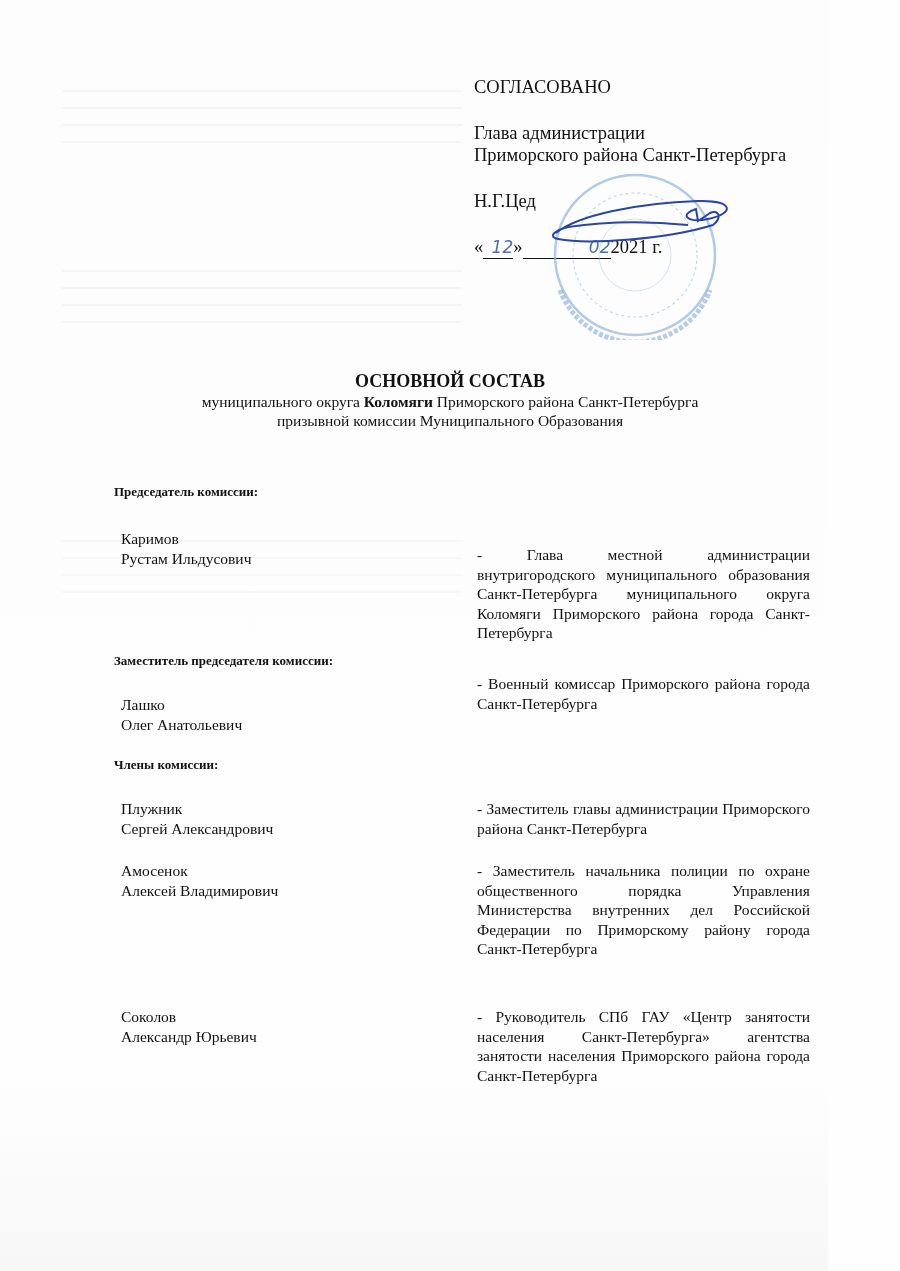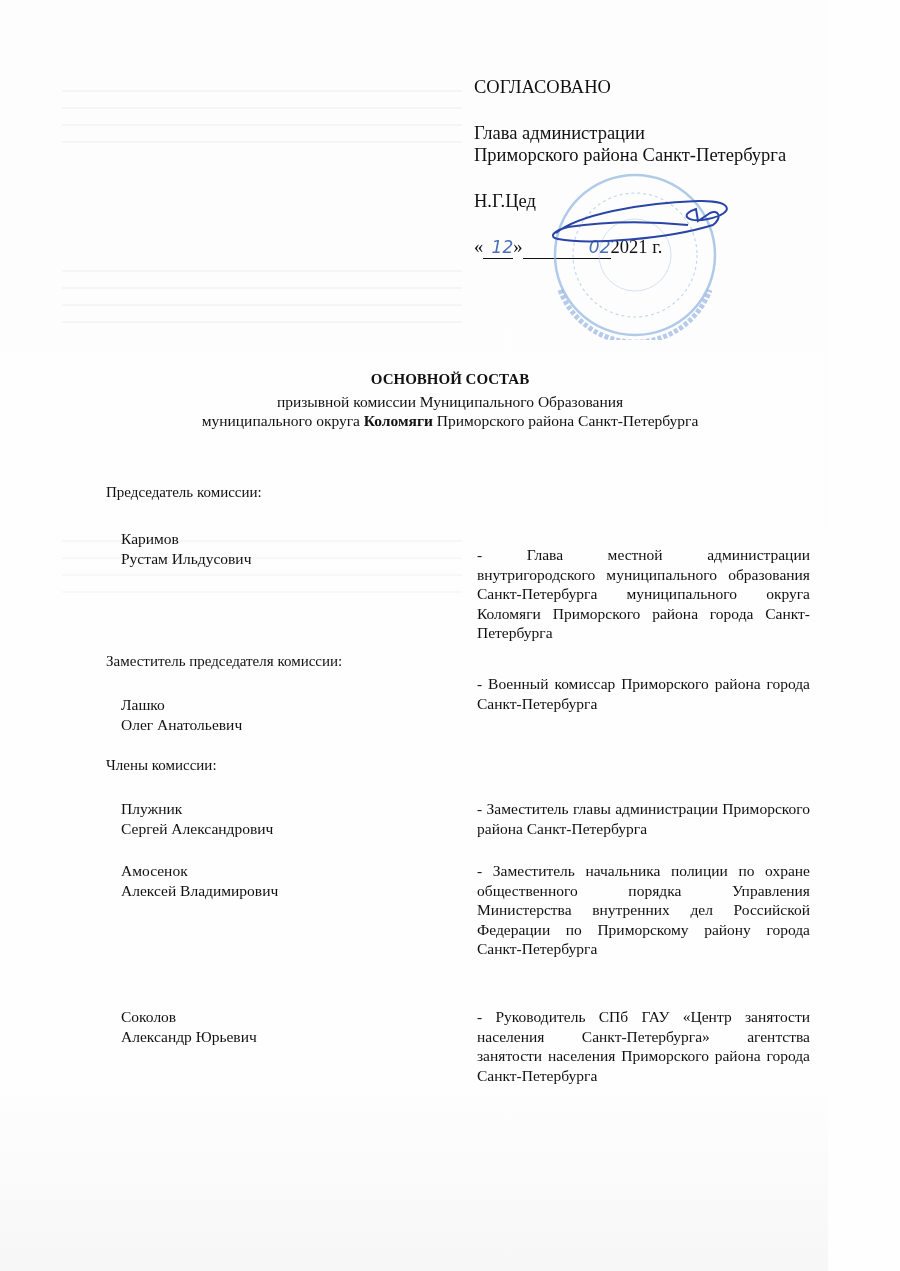--- a/index.html
+++ b/index.html
@@ -7,23 +7,23 @@
     width: 900px; height: 1271px; position: relative; overflow: hidden;
     background: #fefefe;
     font-family: "Liberation Serif", "DejaVu Serif", serif;
     color: #111;
   }
   .page { position: absolute; left: 0; top: 0; width: 828px; height: 1271px;
     background: linear-gradient(to bottom, #fdfdfd 0%, #fefefe 85%, #f7f7f7 100%); }
   .bleed { position: absolute; color: #c9c9c9; opacity: .35; font-size: 14px; line-height: 17px; }
   .approval { position: absolute; left: 474px; top: 76px; font-size: 18.5px; line-height: 22px; }
   .approval .line { white-space: nowrap; }
-  .title { position: absolute; left: 0; width: 900px; text-align: center; font-weight: bold; font-size: 15px; top: 371px; }
+  .title { position: absolute; left: 0; width: 900px; text-align: center; font-weight: bold; font-size: 18px; top: 371px; }
   .subtitle { position: absolute; left: 0; width: 900px; text-align: center; font-size: 15.5px; line-height: 19px; top: 392px; }
-  .section-head { position: absolute; left: 106px; font-weight: normal; font-size: 15px; }
+  .section-head { position: absolute; left: 114px; font-weight: bold; font-size: 13px; }
   .name { position: absolute; left: 121px; font-size: 15.5px; line-height: 19.5px; }
   .role { position: absolute; left: 477px; width: 333px; font-size: 15.5px; line-height: 19.5px; text-align: justify; }
   .role .para { text-align-last: left; }
   .stamp { position: absolute; left: 540px; top: 170px; width: 200px; height: 170px; pointer-events: none; }
   .u { display: inline-block; border-bottom: 1px solid #111; text-align: right; }
   .hw { font-family: "DejaVu Sans", sans-serif; font-style: italic; color: #4a6fb5; font-size: 17px; }
 </style>
 </head>
 <body>
 
@@ -51,22 +51,22 @@
     <circle cx="95" cy="85" r="62" fill="none" stroke="#9fbfe6" stroke-width="1.2" opacity=".6" stroke-dasharray="3 3"></circle>
     <circle cx="95" cy="85" r="36" fill="none" stroke="#a9c5e8" stroke-width="1" opacity=".5"></circle>
     <path d="M20 120 A80 80 0 0 0 170 120" fill="none" stroke="#6f9ad6" stroke-width="5" opacity=".5" stroke-dasharray="4 2"></path>
   </svg>
   <svg style="position:absolute;left:548px;top:195px;width:190px;height:55px;" viewBox="0 0 190 55">
     <path d="M8 38 C30 20,90 8,150 6 C185 5,188 18,160 24 C140 28,130 20,148 14 L150 26 L162 18 C170 14,175 22,165 30 C120 44,40 50,10 44 C0 42,5 36,20 32 C60 26,100 26,140 30" fill="none" stroke="#2a45a8" stroke-width="2"></path>
   </svg>
 
   <div class="title">ОСНОВНОЙ СОСТАВ</div>
   <div class="subtitle">
+    <div><span>муниципального округа </span><b>Коломяги</b><span> Приморского района Санкт-Петербурга</span></div>
     <div>призывной комиссии Муниципального Образования</div>
-    <div><span>муниципального округа </span><b>Коломяги</b><span> Приморского района Санкт-Петербурга</span></div>
   </div>
 
   <div class="section-head" style="top:484px">Председатель комиссии:</div>
   <div class="name" style="top:529px">
     <div>Каримов</div>
     <div>Рустам Ильдусович</div>
   </div>
   <div class="role" style="top:545px">
     <div class="para">- Глава местной администрации внутригородского муниципального образования Санкт-Петербурга муниципального округа Коломяги Приморского района города Санкт-Петербурга</div>
   </div>

